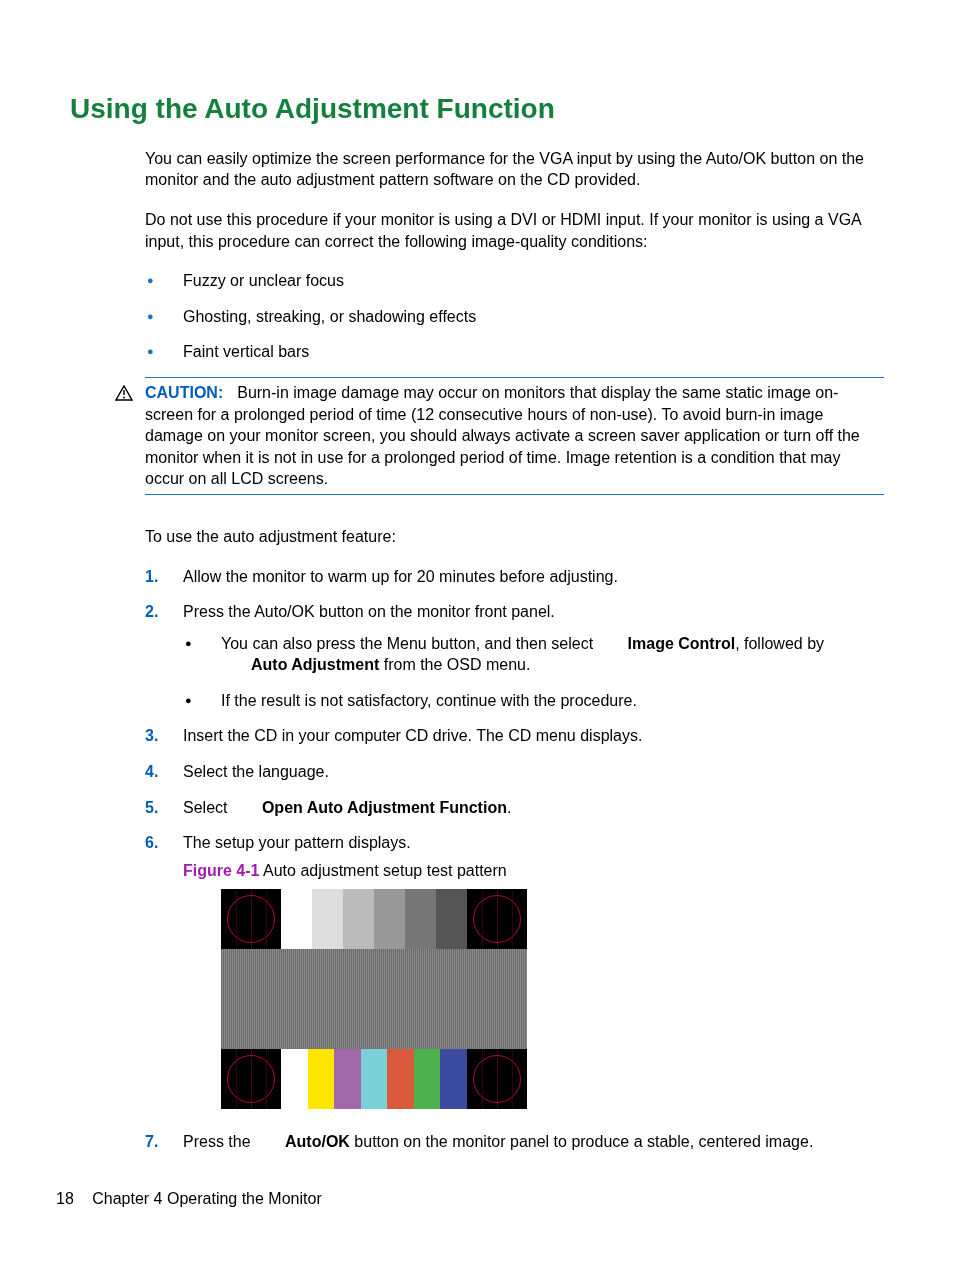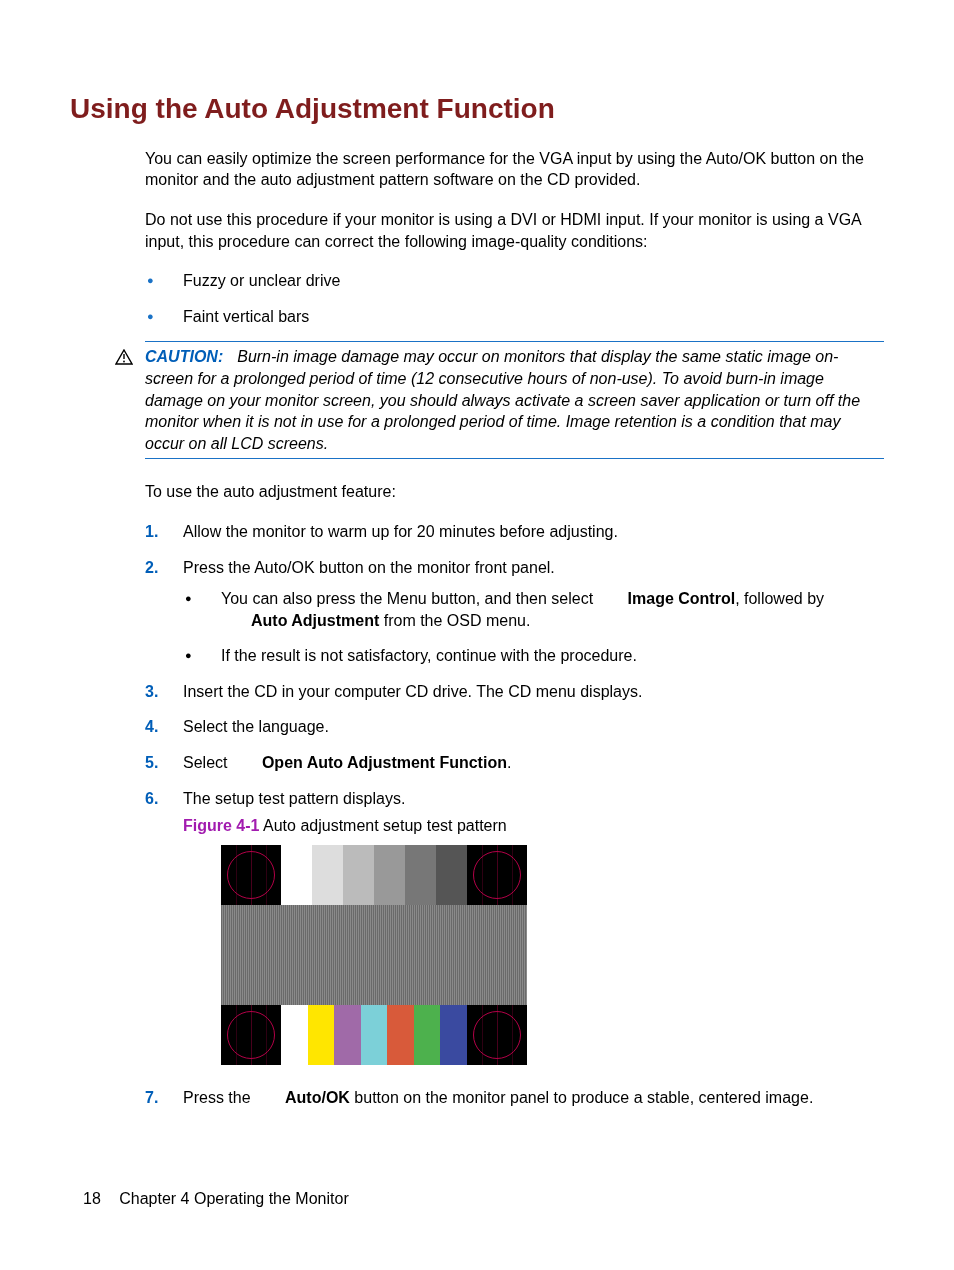--- a/index.html
+++ b/index.html
@@ -14,21 +14,21 @@
     width: 954px;
   }
   .page {
     padding: 90px 70px 50px 70px;
     min-height: 1270px;
     position: relative;
   }
   h1 {
     font-size: 28px;
     font-weight: bold;
-    color: #7f1d1d;
+    color: #15803d;
     margin: 0 0 20px 0;
   }
   .body-indent { margin-left: 75px; }
   p { margin: 0 0 18px 0; }
   ul.bullets {
     list-style: none;
     padding: 0;
     margin: 0 0 10px 0;
   }
   ul.bullets > li {
@@ -48,22 +48,21 @@
     list-style: none;
     padding: 0;
     margin: 10px 0 10px 0;
   }
   ul.sub-bullets > li::before {
     color: #000;
   }
   .caution-wrap {
     position: relative;
     padding-left: 75px;
-    margin: 8px 0 22px 0;
-    font-style: italic;
+    margin: 8px 0 31px 0;
   }
   .caution-icon {
     position: absolute;
     left: 45px;
     top: 8px;
   }
   .caution-box {
     border-top: 1px solid #1a72c6;
     border-bottom: 1px solid #1a72c6;
     padding: 4px 0;
@@ -132,39 +131,40 @@
   .tp-mid-fill {
     flex: 1;
     background: repeating-linear-gradient(90deg,#6a6a6a 0 1px,#8a8a8a 1px 2px);
   }
   .clr { flex:1; }
   .c0{background:#fff;} .c1{background:#ffe600;} .c2{background:#a06aa8;}
   .c3{background:#7cd0d8;} .c4{background:#d85a3a;} .c5{background:#4db14d;}
   .c6{background:#3a4aa0;}
   .footer {
     position: absolute;
-    left: 83px;
+    left: 56px;
     bottom: 60px;
     font-size: 16px;
   }
   .footer .pageno { margin-right: 14px; }
   .bold { font-weight: bold; padding-left: 30px; }
 </style>
 </head>
 <body>
 
 <div class="page">
   <h1>Using the Auto Adjustment Function</h1>
 
   <div class="body-indent">
     <p>You can easily optimize the screen performance for the VGA input by using the Auto/OK button on the monitor and the auto adjustment pattern software on the CD provided.</p>
     <p>Do not use this procedure if your monitor is using a DVI or HDMI input. If your monitor is using a VGA input, this procedure can correct the following image-quality conditions:</p>
 
     <ul class="bullets">
-      <li>Fuzzy or unclear drive</li>
+      <li>Fuzzy or unclear focus</li>
+      <li>Ghosting, streaking, or shadowing effects</li>
       <li>Faint vertical bars</li>
     </ul>
   </div>
 
   <div class="caution-wrap">
     <span class="caution-icon">
       <svg width="18" height="16" viewBox="0 0 18 16">
           <path d="M9 1 L17 15 L1 15 Z" fill="none" stroke="#000" stroke-width="1.4"></path>
           <line x1="9" y1="5" x2="9" y2="10" stroke="#000" stroke-width="1.4"></line>
           <circle cx="9" cy="12.5" r="0.9" fill="#000"></circle>
@@ -188,21 +188,21 @@
           </li>
           <li>If the result is not satisfactory, continue with the procedure.</li>
         </ul>
       </li>
       <li>Insert the CD in your computer CD drive. The CD menu displays.</li>
       <li>Select the language.</li>
       <li>
         <span>Select </span><span class="bold">Open Auto Adjustment Function</span><span>.</span>
       </li>
       <li>
-        <span>The setup test pattern displays.</span>
+        <span>The setup your pattern displays.</span>
         <div class="figure-caption">
           <span class="figure-label">Figure 4-1</span><span>  Auto adjustment setup test pattern</span>
         </div>
         <div class="test-pattern">
           <div class="tp-row">
             <div class="tp-corner"></div>
             <div class="tp-middle">
               <div class="grad g0"></div>
                 <div class="grad g1"></div>
                 <div class="grad g2"></div>

